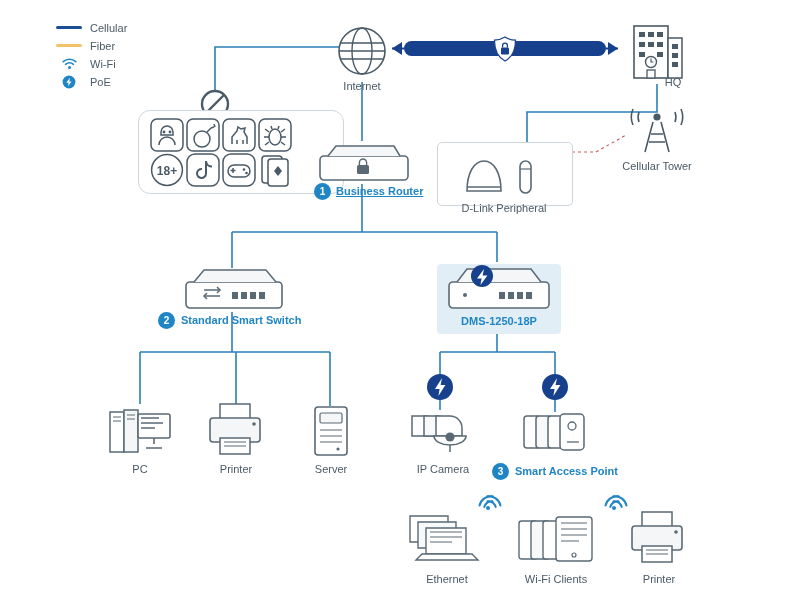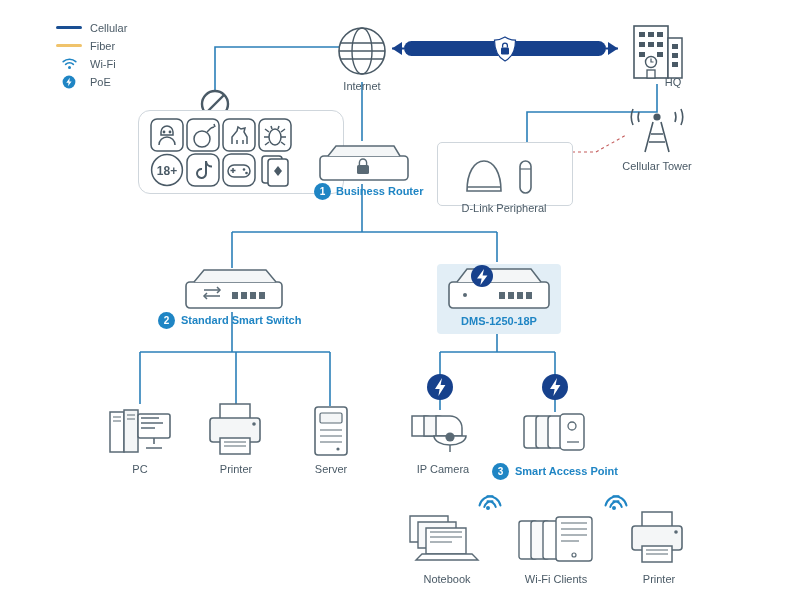--- a/index.html
+++ b/index.html
@@ -213,21 +213,21 @@
   <svg width="88" height="44" viewBox="0 0 88 44">
     <path d="M4,16 h80 a4,4 0 0 1 4,4 v16 a4,4 0 0 1 -4,4 h-80 a4,4 0 0 1 -4,-4 v-16 a4,4 0 0 1 4,-4z" fill="#ffffff" stroke="#5a6a75" stroke-width="1.6"></path>
     <path d="M8,16 L16,6 h58 l6,10" fill="#f4f6f7" stroke="#5a6a75" stroke-width="1.5"></path>
     <g transform="translate(37,21)">
       <rect x="0" y="4" width="12" height="9" rx="1.5" fill="#5a6a75"></rect>
       <path d="M2.4,4 v-2.4 a3.6,3.6 0 0 1 7.2,0 v2.4" stroke="#5a6a75" stroke-width="1.4" fill="none"></path>
     </g>
   </svg>
 </div>
 <div class="badge" style="left:314px;top:183px;">1</div>
-<div class="lbl accent" style="left:336px;top:185px;">Business Router</div>
+<div class="lbl accent" style="left:336px;top:185px;text-decoration:underline;">Business Router</div>
 
 <div class="peripheralbox">
   <svg width="134" height="62" viewBox="0 0 134 62">
     <g transform="translate(26,16)">
       <path d="M3,32 C3,14 10,2 20,2 C30,2 37,14 37,32 Z" fill="#ffffff" stroke="#5a6a75" stroke-width="1.6"></path>
       <path d="M3,28 h34" stroke="#5a6a75" stroke-width="1.3"></path>
     </g>
     <g transform="translate(82,14)">
       <rect x="0" y="4" width="11" height="32" rx="5.5" fill="#ffffff" stroke="#5a6a75" stroke-width="1.6"></rect>
       <path d="M0,12 h11" stroke="#5a6a75" stroke-width="1.2"></path>
@@ -391,21 +391,21 @@
   <svg width="76" height="52" viewBox="0 0 76 52">
     <g fill="#ffffff" stroke="#5a6a75" stroke-width="1.4">
       <path d="M2,4 h38 v26 h-38z"></path>
         <path d="M10,10 h38 v26 h-38z" fill="#f8f9fa"></path>
       <path d="M18,16 h40 v26 h-40z"></path>
     </g>
     <path d="M14,42 h50 l6,6 h-62z" fill="#ffffff" stroke="#5a6a75" stroke-width="1.4"></path>
     <path d="M22,20 h32 M22,25 h32 M22,30 h22" stroke="#5a6a75" stroke-width="1.1"></path>
   </svg>
 </div>
-<div class="lbl center" style="left:447px;top:573px;">Notebook</div>
+<div class="lbl center" style="left:447px;top:573px;">Ethernet</div>
 
 <div class="node" style="left:518px;top:515px;">
   <svg width="76" height="48" viewBox="0 0 76 48">
     <g fill="#ffffff" stroke="#5a6a75" stroke-width="1.4">
       <rect x="1" y="6" width="18" height="38" rx="2.5"></rect>
       <rect x="13" y="6" width="18" height="38" rx="2.5" fill="#f8f9fa"></rect>
       <rect x="25" y="6" width="18" height="38" rx="2.5"></rect>
       <rect x="38" y="2" width="36" height="44" rx="3"></rect>
     </g>
     <path d="M43,8 h26 M43,14 h26 M43,20 h26 M43,26 h18" stroke="#5a6a75" stroke-width="1.1"></path>

